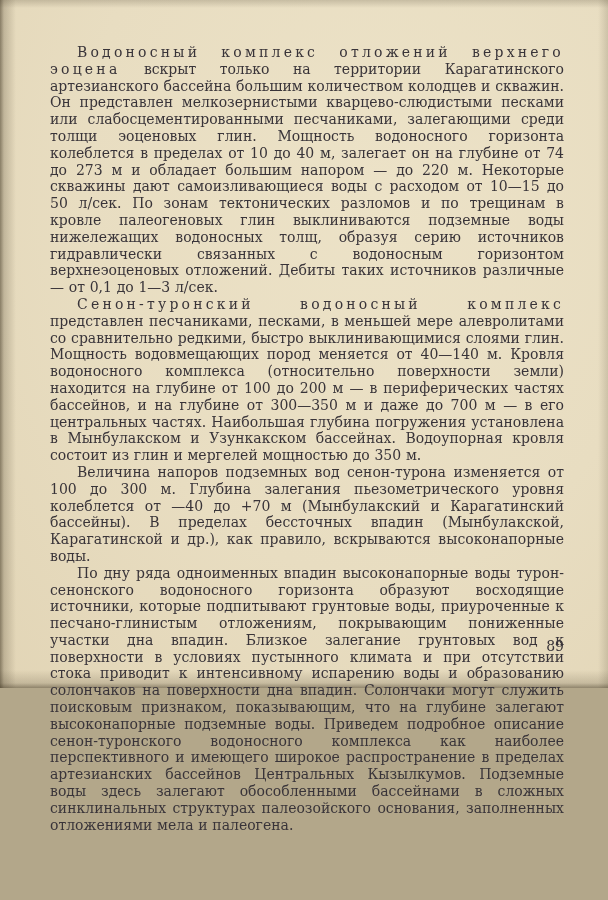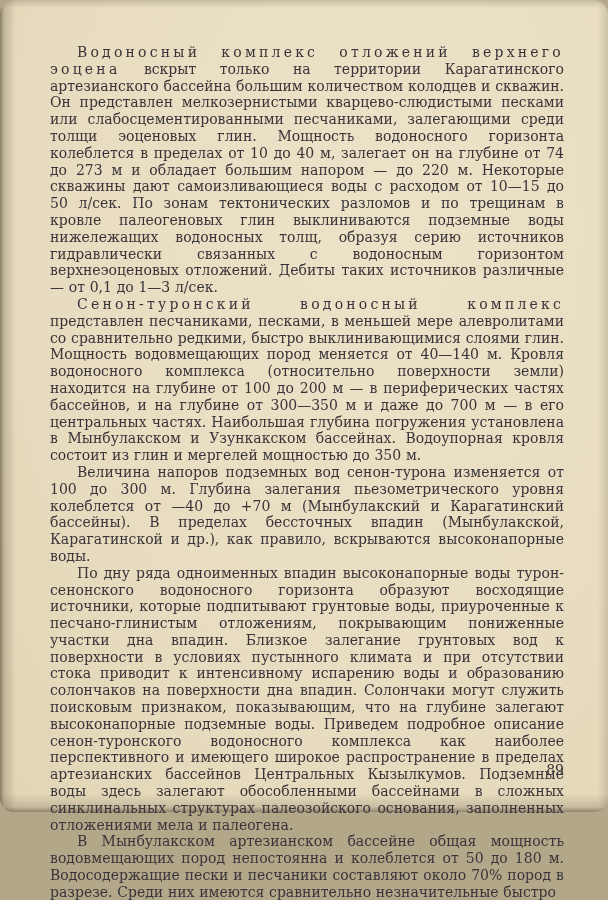--- a/index.html
+++ b/index.html
@@ -9,31 +9,30 @@
   body {
     width: 608px;
     height: 900px;
     background: #b3a78a;
     font-family: "DejaVu Serif", "Liberation Serif", serif;
     overflow: hidden;
   }
   .page {
     position: relative;
     width: 608px;
-    height: 812px;
+    height: 688px;
     box-sizing: border-box;
     padding: 44px 44px 0 50px;
     color: #393439;
     background:
       linear-gradient(90deg, rgba(59,49,30,0.55) 0px, rgba(59,49,30,0.22) 4px, rgba(59,49,30,0.0) 16px),
       linear-gradient(0deg, rgba(59,49,30,0.50) 0px, rgba(59,49,30,0.18) 5px, rgba(59,49,30,0.0) 18px),
       linear-gradient(180deg, rgba(59,49,30,0.20) 0px, rgba(59,49,30,0.0) 8px),
       linear-gradient(270deg, rgba(59,49,30,0.16) 0px, rgba(59,49,30,0.0) 10px),
       radial-gradient(ellipse at 62% 28%, #ece2c7 0%, #e8ddc1 55%, #e2d5b6 100%);
-    border-radius: 14px;
   }
   .text-block {
     width: 514px;
   }
   p.para {
     margin: 0;
     padding: 0;
     font-size: 14px;
     line-height: 16.8px;
     text-align: justify;
@@ -56,16 +55,15 @@
 </style>
 </head>
 <body>
 
 <div class="page">
   <div class="text-block">
     <p class="para"><span class="emph">Водоносный комплекс отложений верхнего эоцена</span><span> вскрыт только на территории Карагатинского артезианского бассейна большим количеством колодцев и скважин. Он представлен мелкозернистыми кварцево-слюдистыми песками или слабосцементированными песчаниками, залегающими среди толщи эоценовых глин. Мощность водоносного горизонта колеблется в пределах от 10 до 40 м, залегает он на глубине от 74 до 273 м и обладает большим напором — до 220 м. Некоторые скважины дают самоизливающиеся воды с расходом от 10—15 до 50 л/сек. По зонам тектонических разломов и по трещинам в кровле палеогеновых глин выклиниваются подземные воды нижележащих водоносных толщ, образуя серию источников гидравлически связанных с водоносным горизонтом верхнеэоценовых отложений. Дебиты таких источников различные — от 0,1 до 1—3 л/сек.</span></p>
     <p class="para"><span class="emph">Сенон-туронский водоносный комплекс</span><span> представлен песчаниками, песками, в меньшей мере алевролитами со сравнительно редкими, быстро выклинивающимися слоями глин. Мощность водовмещающих пород меняется от 40—140 м. Кровля водоносного комплекса (относительно поверхности земли) находится на глубине от 100 до 200 м — в периферических частях бассейнов, и на глубине от 300—350 м и даже до 700 м — в его центральных частях. Наибольшая глубина погружения установлена в Мынбулакском и Узункакском бассейнах. Водоупорная кровля состоит из глин и мергелей мощностью до 350 м.</span></p>
     <p class="para"><span>Величина напоров подземных вод сенон-турона изменяется от 100 до 300 м. Глубина залегания пьезометрического уровня колеблется от —40 до +70 м (Мынбулакский и Карагатинский бассейны). В пределах бессточных впадин (Мынбулакской, Карагатинской и др.), как правило, вскрываются высоконапорные воды.</span></p>
     <p class="para"><span>По дну ряда одноименных впадин высоконапорные воды турон-сенонского водоносного горизонта образуют восходящие источники, которые подпитывают грунтовые воды, приуроченные к песчано-глинистым отложениям, покрывающим пониженные участки дна впадин. Близкое залегание грунтовых вод к поверхности в условиях пустынного климата и при отсутствии стока приводит к интенсивному испарению воды и образованию солончаков на поверхности дна впадин. Солончаки могут служить поисковым признаком, показывающим, что на глубине залегают высоконапорные подземные воды. Приведем подробное описание сенон-туронского водоносного комплекса как наиболее перспективного и имеющего широкое распространение в пределах артезианских бассейнов Центральных Кызылкумов. Подземные воды здесь залегают обособленными бассейнами в сложных синклинальных структурах палеозойского основания, заполненных отложениями мела и палеогена.</span></p>
-    <p class="para"><span>В Мынбулакском артезианском бассейне общая мощность водовмещающих пород непостоянна и колеблется от 50 до 180 м. Водосодержащие пески и песчаники составляют около 70% пород в разрезе. Среди них имеются сравнительно незначительные быстро</span></p>
   </div>
   <div class="page-number">89</div>
 </div>
 
 </body></html>

